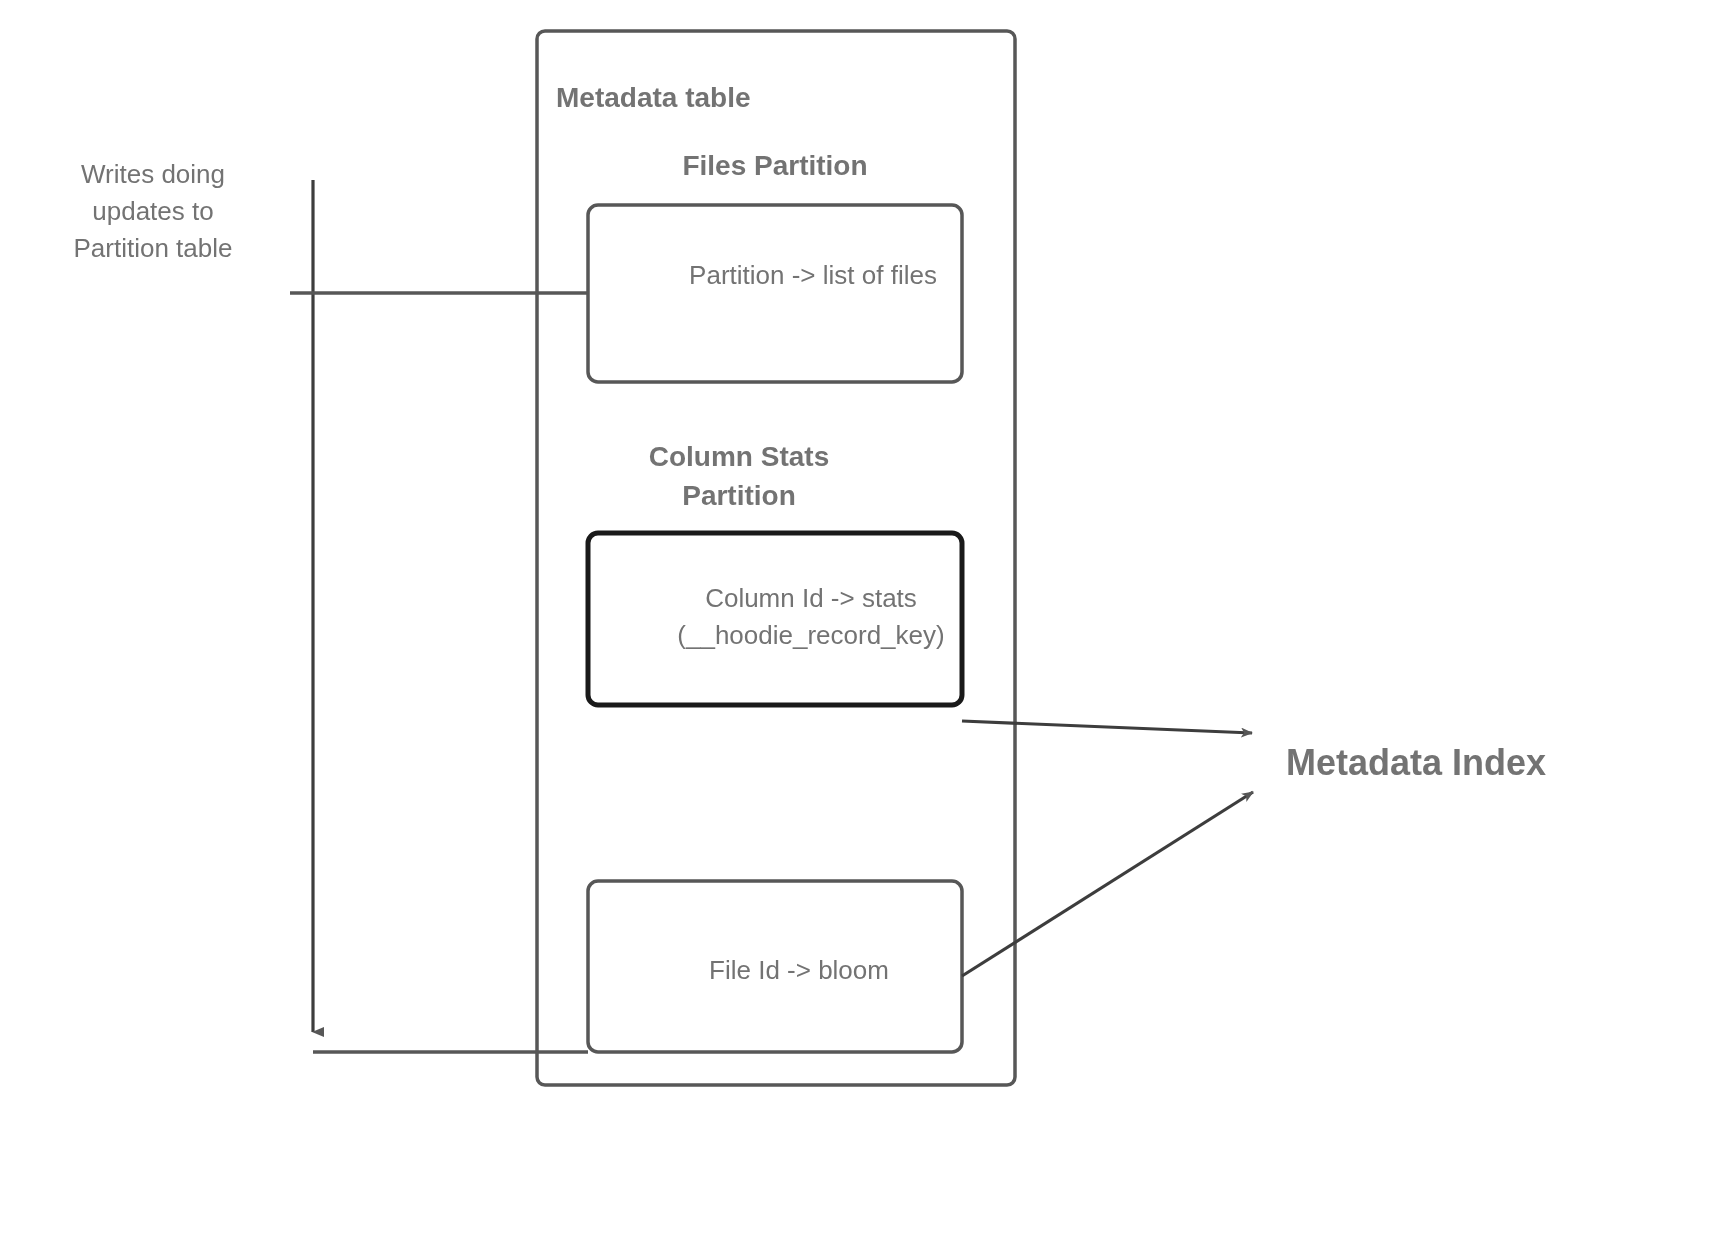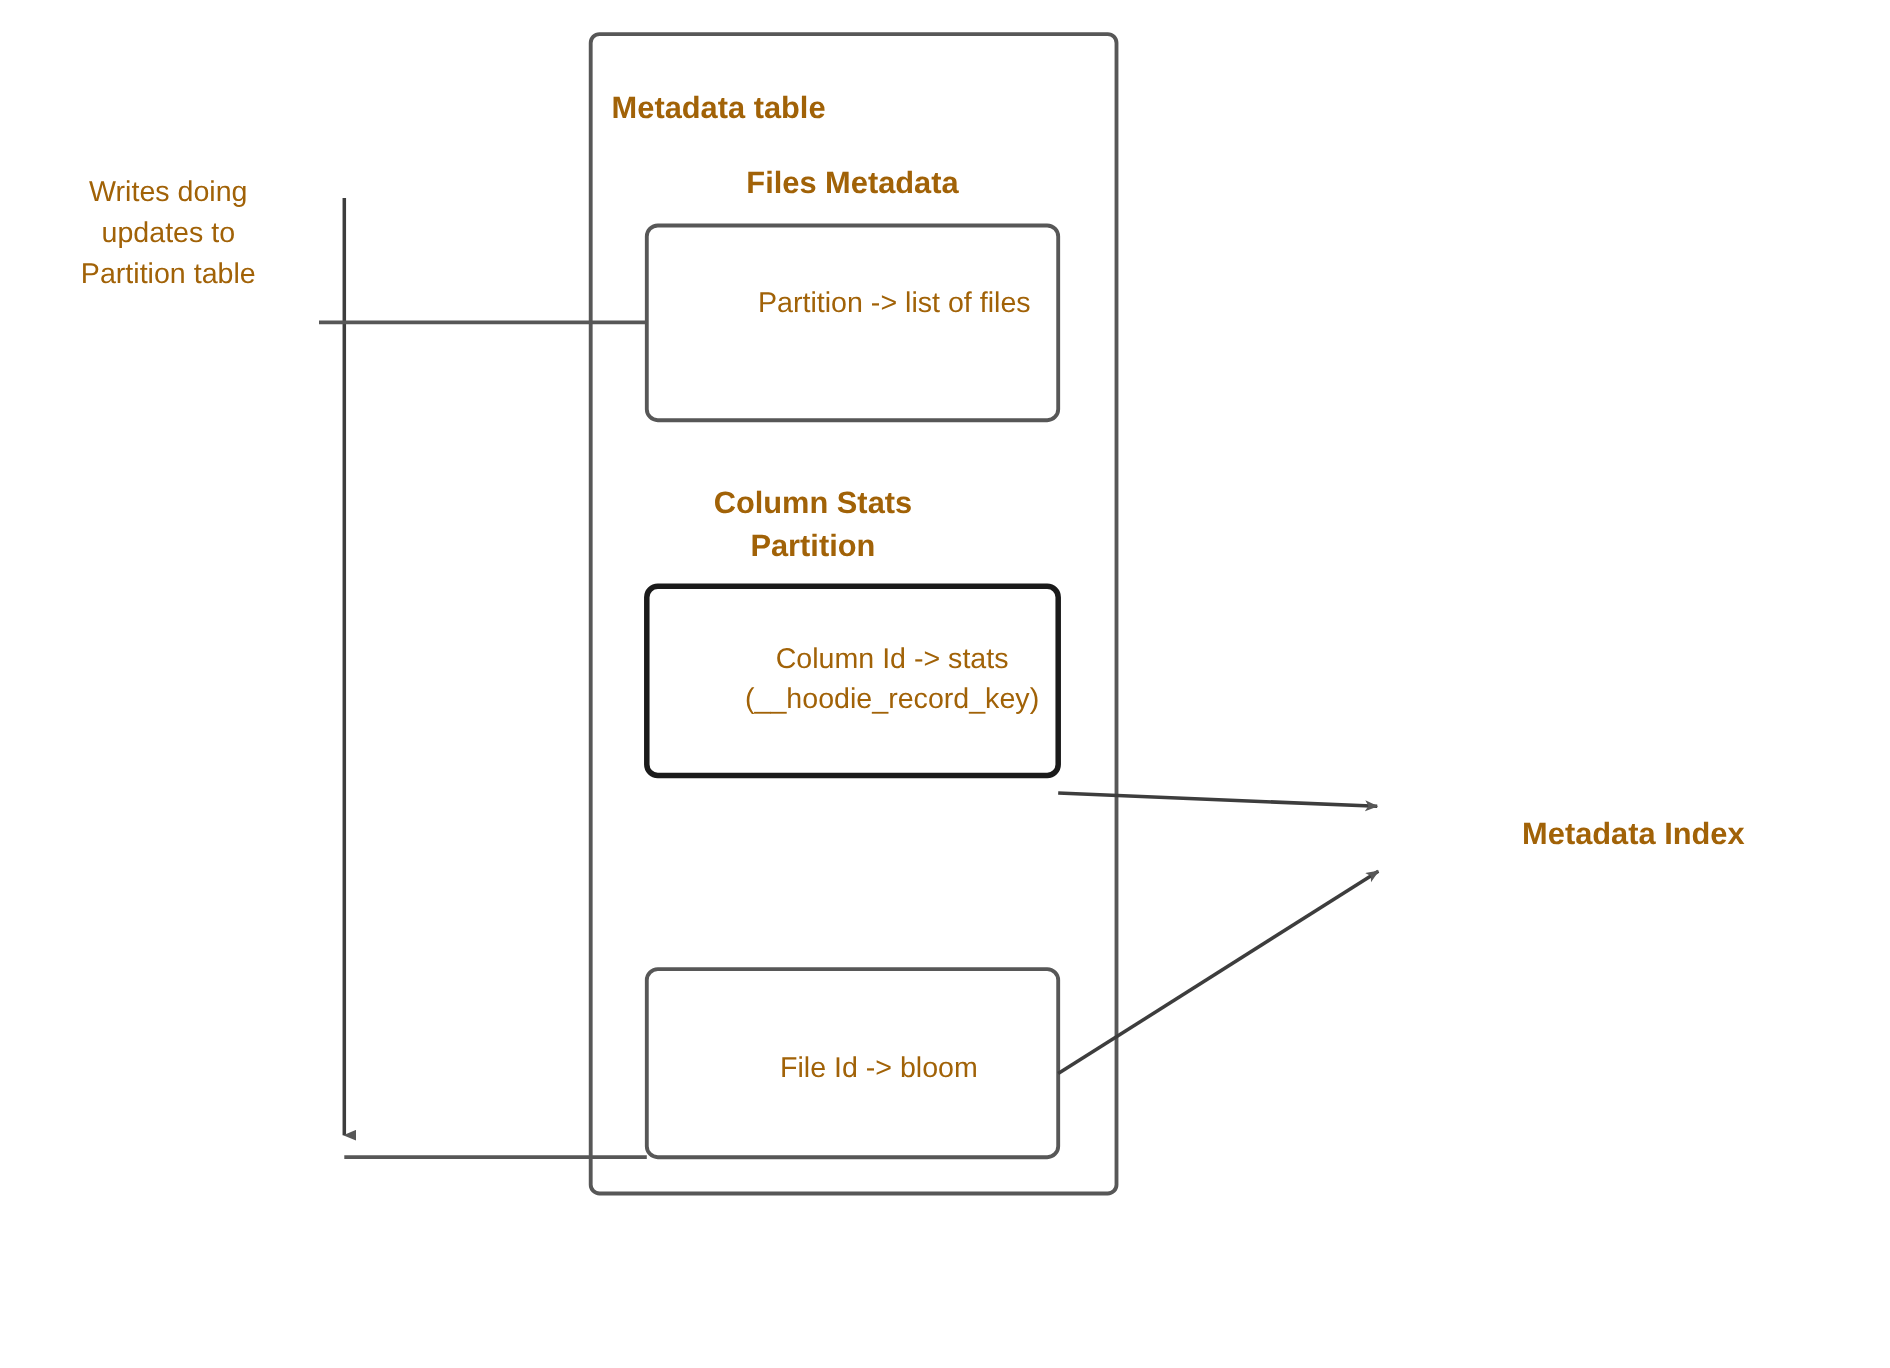--- a/index.html
+++ b/index.html
@@ -17,21 +17,21 @@
   }
   svg.layer {
     position: absolute;
     left: 0;
     top: 0;
     width: 1718px;
     height: 1244px;
   }
   .txt {
     position: absolute;
-    color: #a16207;
+    color: #737373;
     line-height: 1.30;
     text-align: center;
     white-space: pre-line;
   }
 
   
   #writes-label {
     left: 8px;
     top: 156px;
     width: 290px;
@@ -96,23 +96,23 @@
     top: 952px;
     width: 370px;
     padding-left: 24px;
   }
 
   
   #metadata-index-title {
     left: 1286px;
     top: 740px;
     width: 300px;
-    font-size: 28px;
+    font-size: 36px;
     font-weight: bold;
-    text-align: right;
+    text-align: left;
   }
   #metadata-index-note {
     left: 1296px;
     top: 818px;
     width: 280px;
     font-size: 26px;
     font-weight: 400;
     text-align: center;
     line-height: 1.42;
   }
@@ -150,21 +150,21 @@
 
     <path d="M962,976 L1253,792" fill="none" stroke="#3d3d3d" stroke-width="3.2" marker-end="url(#arrowDiag)"></path>
   </svg>
 
   <div class="txt" id="writes-label">Writes doing
 updates to
 Partition table</div>
 
   <div class="txt" id="metadata-table-title">Metadata table</div>
 
-  <div class="txt section-heading" id="files-partition-heading">Files Metadata</div>
+  <div class="txt section-heading" id="files-partition-heading">Files Partition</div>
 
   <div class="txt box-text" id="files-box-text">Partition -&gt; list of files</div>
 
   <div class="txt section-heading" id="column-stats-heading">Column Stats
 Partition</div>
 
   <div class="txt box-text" id="colstats-box-text">Column Id  -&gt; stats
 (__hoodie_record_key)</div>
 
 

